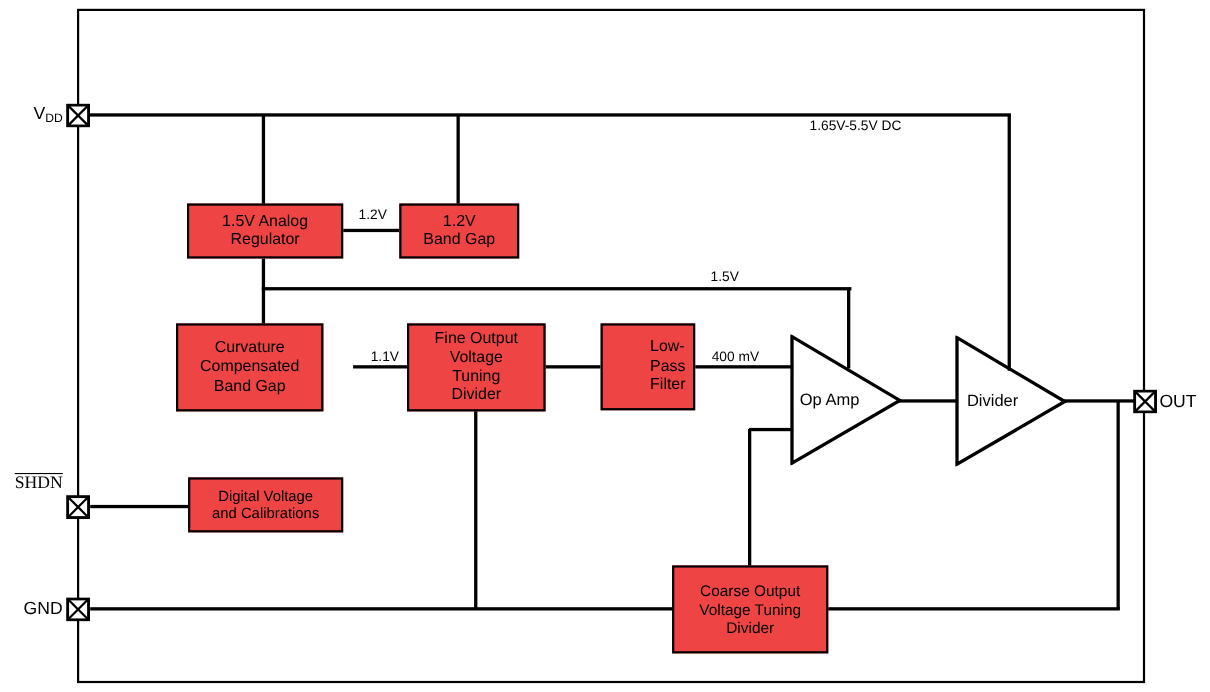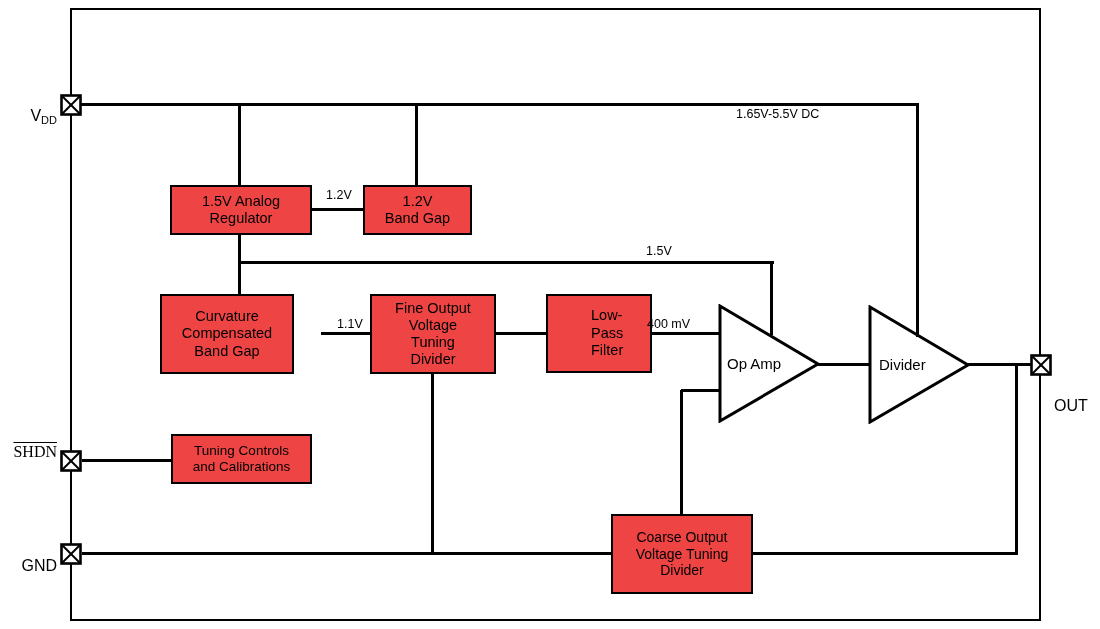--- a/index.html
+++ b/index.html
@@ -43,21 +43,21 @@
     position: absolute;
     font-size: 15px;
     white-space: nowrap;
   }
   .pin { position: absolute; width: 22px; height: 22px; }
   .pinlabel {
     position: absolute;
     font-size: 16px;
     white-space: nowrap;
   }
-  .pinlabel.right-align { text-align: right; margin-top: 12px; }
+  .pinlabel.right-align { text-align: right; }
   .sub {
     font-size: 11px;
     vertical-align: -3px;
   }
   .overline { text-decoration: overline; }
   .netlabel {
     position: absolute;
     font-size: 12.5px;
     white-space: nowrap;
   }
@@ -106,25 +106,25 @@
 
   <div class="block" style="left:160px; top:294px; width:134px; height:80px;">Curvature
 Compensated
 Band Gap</div>
 
   <div class="block" style="left:370px; top:294px; width:126px; height:80px; line-height:1.18;">Fine Output
 Voltage
 Tuning
 Divider</div>
 
-  <div class="block align-left" style="left:546px; top:294px; width:106px; height:79px;padding-left:43px;">Low-
+  <div class="block align-left" style="left:546px; top:294px; width:86px; height:79px;padding-left:43px;">Low-
 Pass
 Filter</div>
 
-  <div class="block small-text" style="left:171px; top:434px; width:141px; height:50px;">Tuning Controls
+  <div class="block small-text" style="left:171px; top:434px; width:141px; height:50px;">Digital Voltage
 and Calibrations</div>
 
   <div class="block" style="left:611px; top:514px; width:142px; height:80px; font-size:14px;">Coarse Output
 Voltage Tuning
 Divider</div>
 
   <div class="trilabel" style="left:727px; top:355px;">Op Amp</div>
   <div class="trilabel" style="left:879px; top:356px;">Divider</div>
 
   <svg class="pin" style="left:60px; top:94px;" viewBox="0 0 22 22">
@@ -148,21 +148,21 @@
     <line x1="19.5" y1="2.5" x2="2.5" y2="19.5" stroke="#000000" stroke-width="2"></line>
   </svg>
 
   <div class="pinlabel right-align" style="left:14px; top:95px; width:43px;">
     <span>V</span><span class="sub">DD</span>
   </div>
   <div class="pinlabel right-align" style="left:3px; top:431px; width:54px;font-family:Liberation Serif, serif;">
     <span class="overline">SHDN</span>
   </div>
   <div class="pinlabel right-align" style="left:14px; top:545px; width:43px;">GND</div>
-  <div class="pinlabel" style="left:1054px; top:357px;margin-top:40px;">OUT</div>
+  <div class="pinlabel" style="left:1054px; top:357px;">OUT</div>
 
   <div class="netlabel" style="left:736px; top:107px;">1.65V-5.5V DC</div>
   <div class="netlabel" style="left:326px; top:188px;">1.2V</div>
   <div class="netlabel" style="left:646px; top:244px;">1.5V</div>
   <div class="netlabel" style="left:337px; top:317px;">1.1V</div>
   <div class="netlabel" style="left:647px; top:317px;">400 mV</div>
 
 </div>
 
 </body></html>

